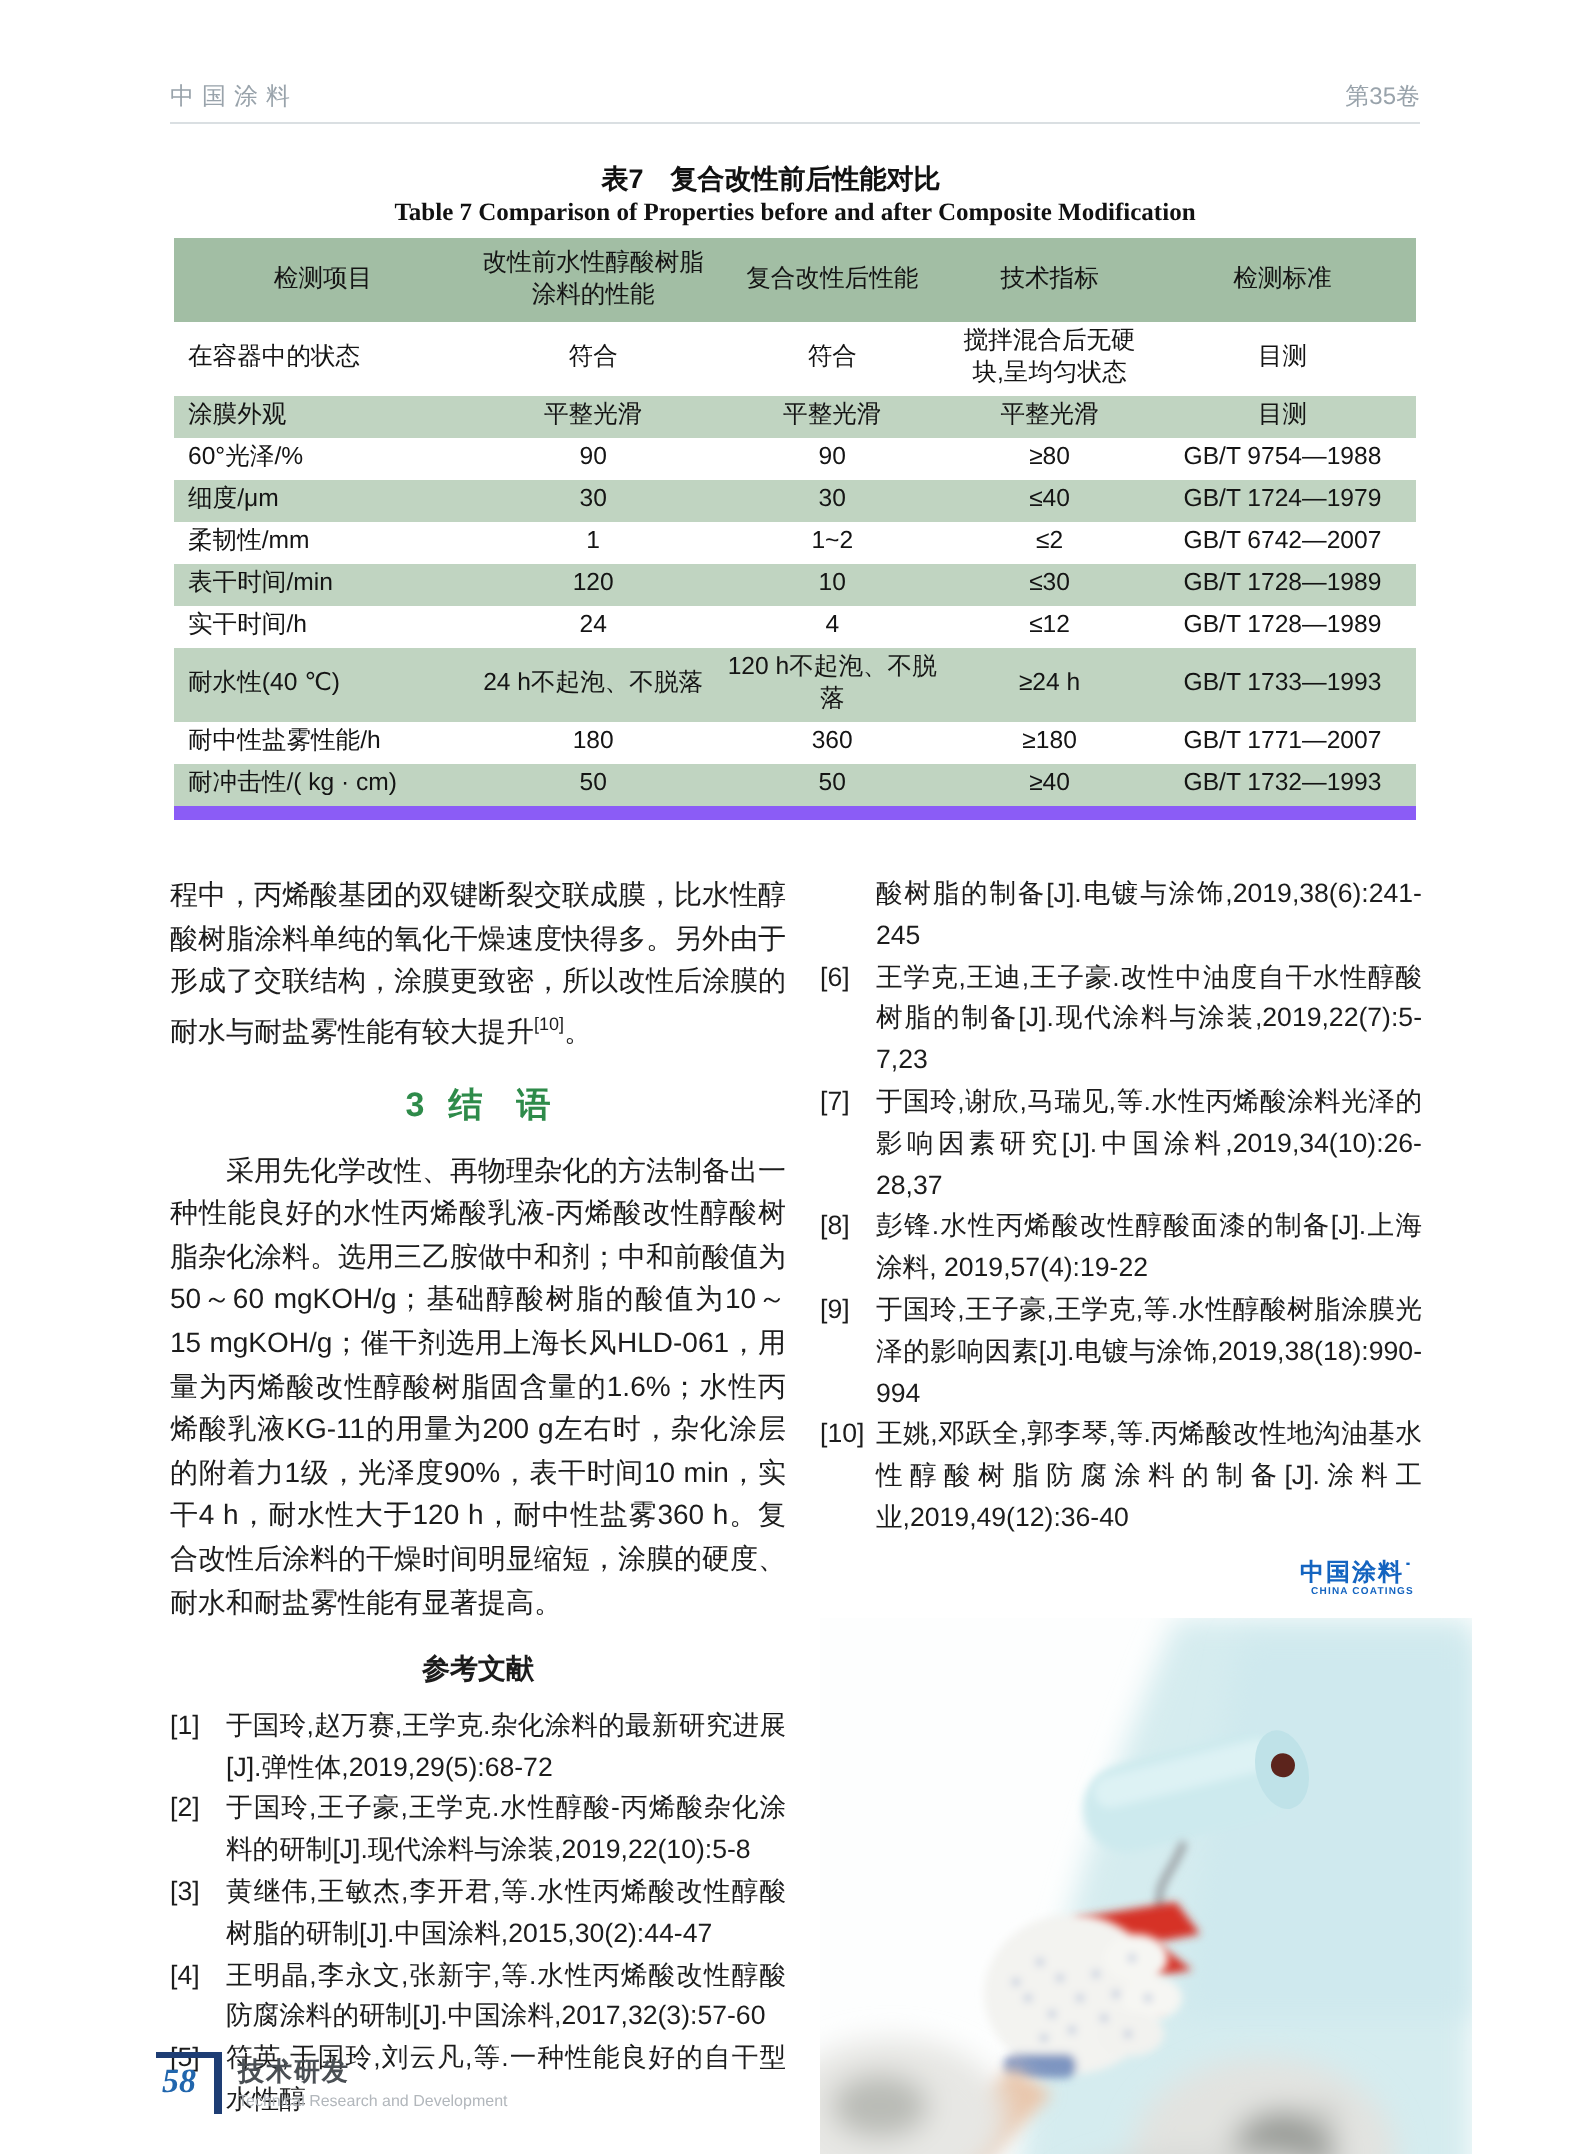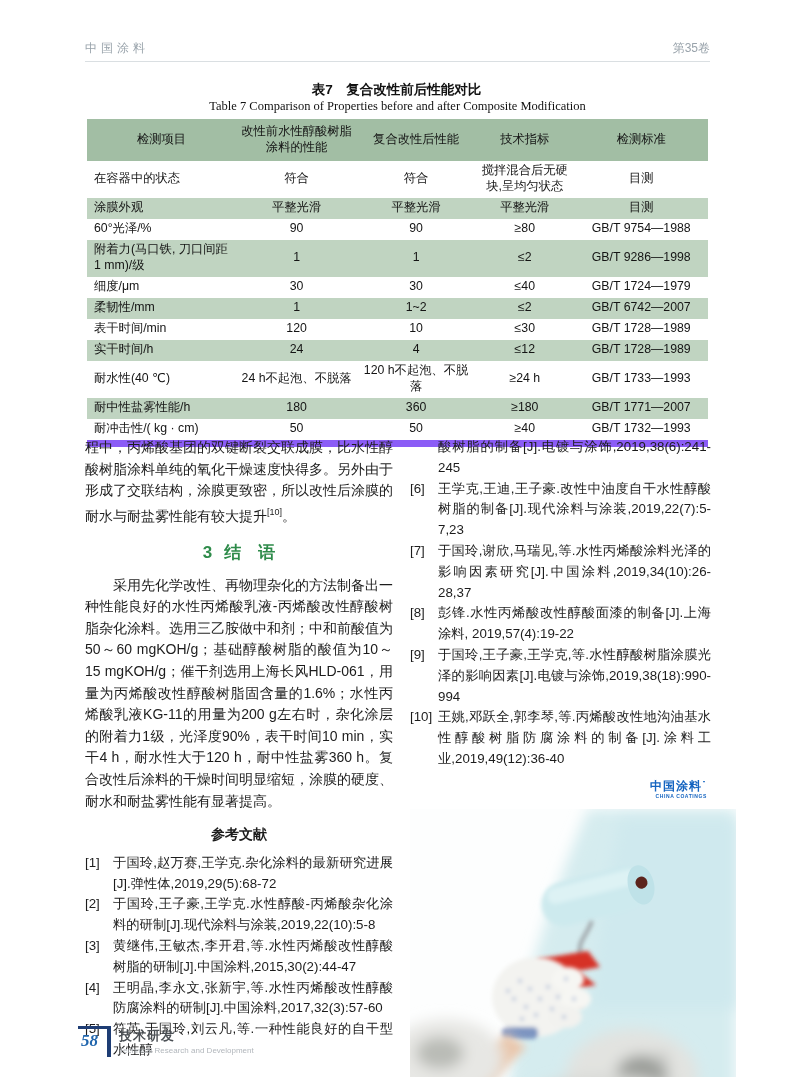--- a/index.html
+++ b/index.html
@@ -11,27 +11,27 @@
   
   .running-head {
     position:absolute; top:40px; left:85px; width:625px; height:21px;
     border-bottom:1px solid #dadfe2; display:flex; justify-content:space-between;
     font-size:12px; color:#99a3ab;
   }
   .running-head .zh { letter-spacing:4px;text-align:center; }
 
   
   .caption-zh {
-    position:absolute; top:81px; left:84px; width:625px; text-align:center;
+    position:absolute; top:81px; left:73px; width:625px; text-align:center;
     font-size:13.5px; font-weight:bold; color:#111;
   }
   .caption-en {
     position:absolute; top:99px; left:85px; width:625px; text-align:center;
     font-family:"Liberation Serif","DejaVu Serif",serif;
-    font-size:12.5px; font-weight:normal; color:#111;
+    font-size:12.5px; font-weight:bold; color:#111;
   }
 
   
   .perf-table {
     position:absolute; top:119px; left:87px; width:621px;
     border-collapse:collapse; font-size:12.3px; line-height:1.3; color:#141414;
     border-bottom:7px solid #8b5cf6;
   }
   .perf-table th {
     background:#a2bea4; font-weight:normal; text-align:center;
@@ -133,27 +133,20 @@
           <td>平整光滑</td>
           <td>平整光滑</td>
           <td>目测</td>
         </tr>
         <tr>
           <td class="col-item">60°光泽/%</td>
           <td>90</td>
           <td>90</td>
           <td>≥80</td>
           <td>GB/T 9754—1988</td>
-        </tr>
-        <tr>
-          <td class="col-item">附着力(马口铁, 刀口间距1 mm)/级</td>
-          <td>1</td>
-          <td>1</td>
-          <td>≤2</td>
-          <td>GB/T 9286—1998</td>
         </tr>
         <tr>
           <td class="col-item">细度/μm</td>
           <td>30</td>
           <td>30</td>
           <td>≤40</td>
           <td>GB/T 1724—1979</td>
         </tr>
         <tr>
           <td class="col-item">柔韧性/mm</td>

